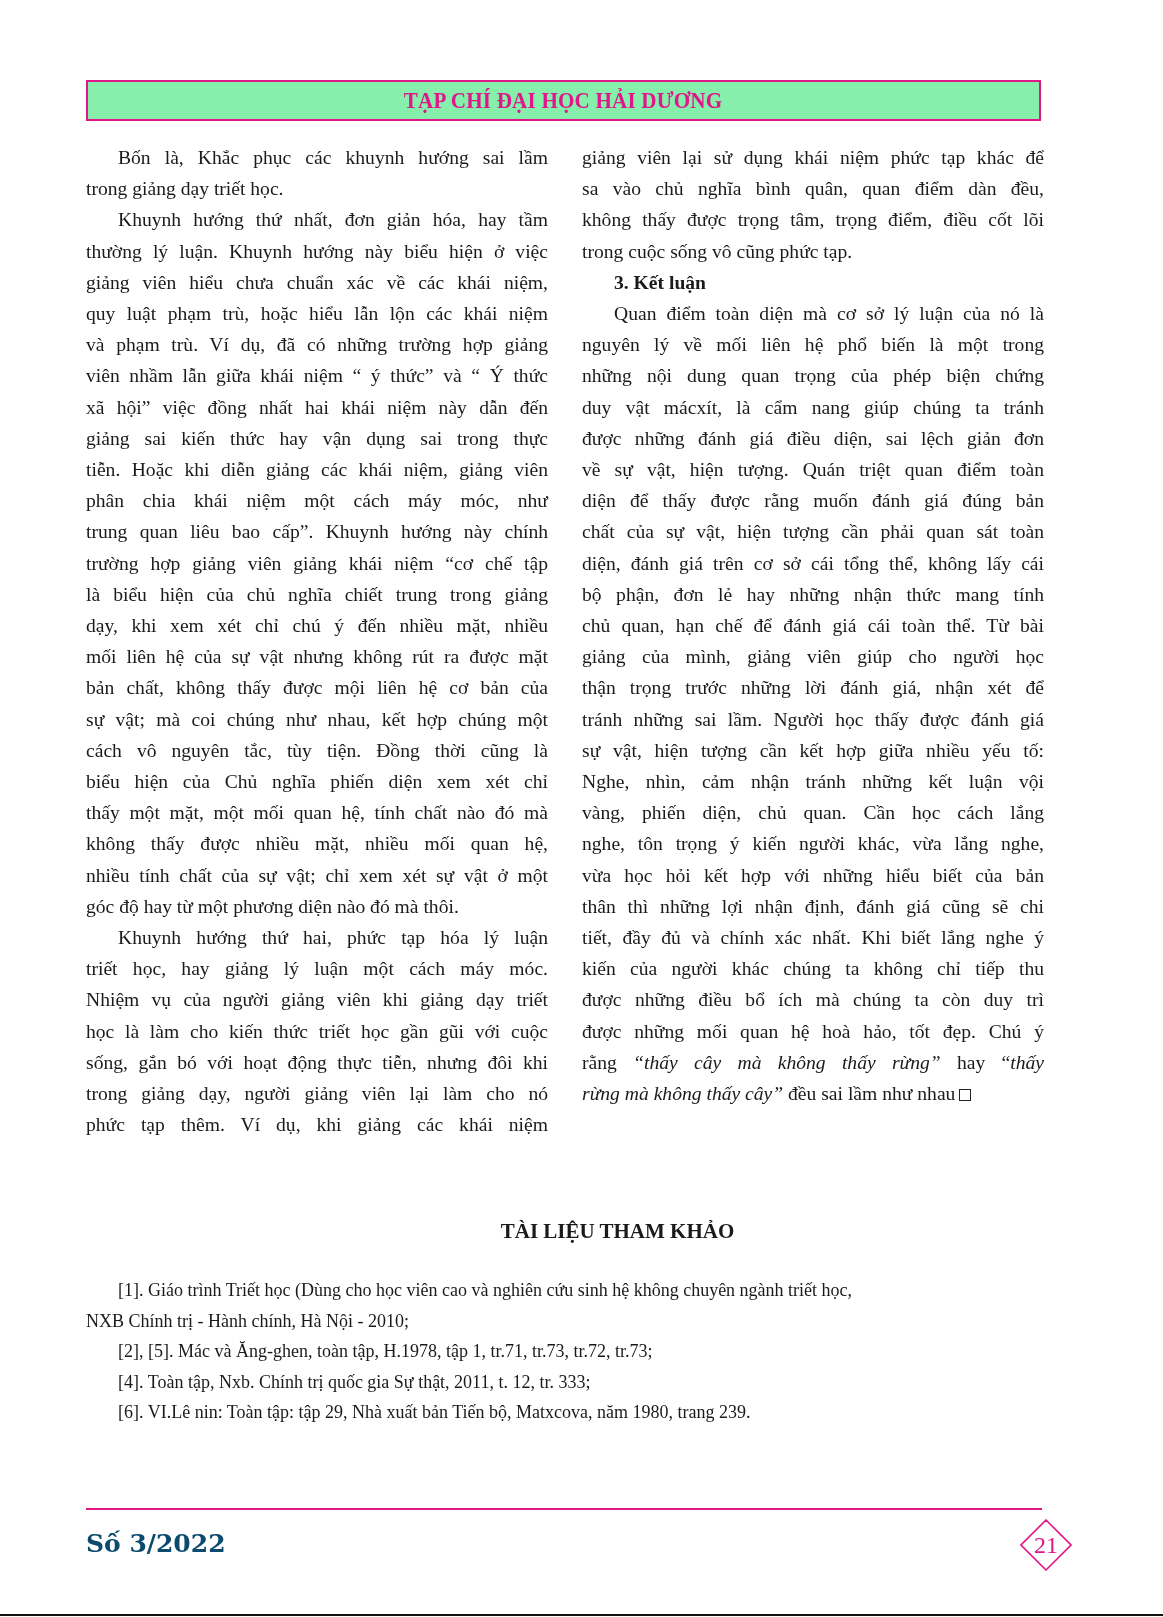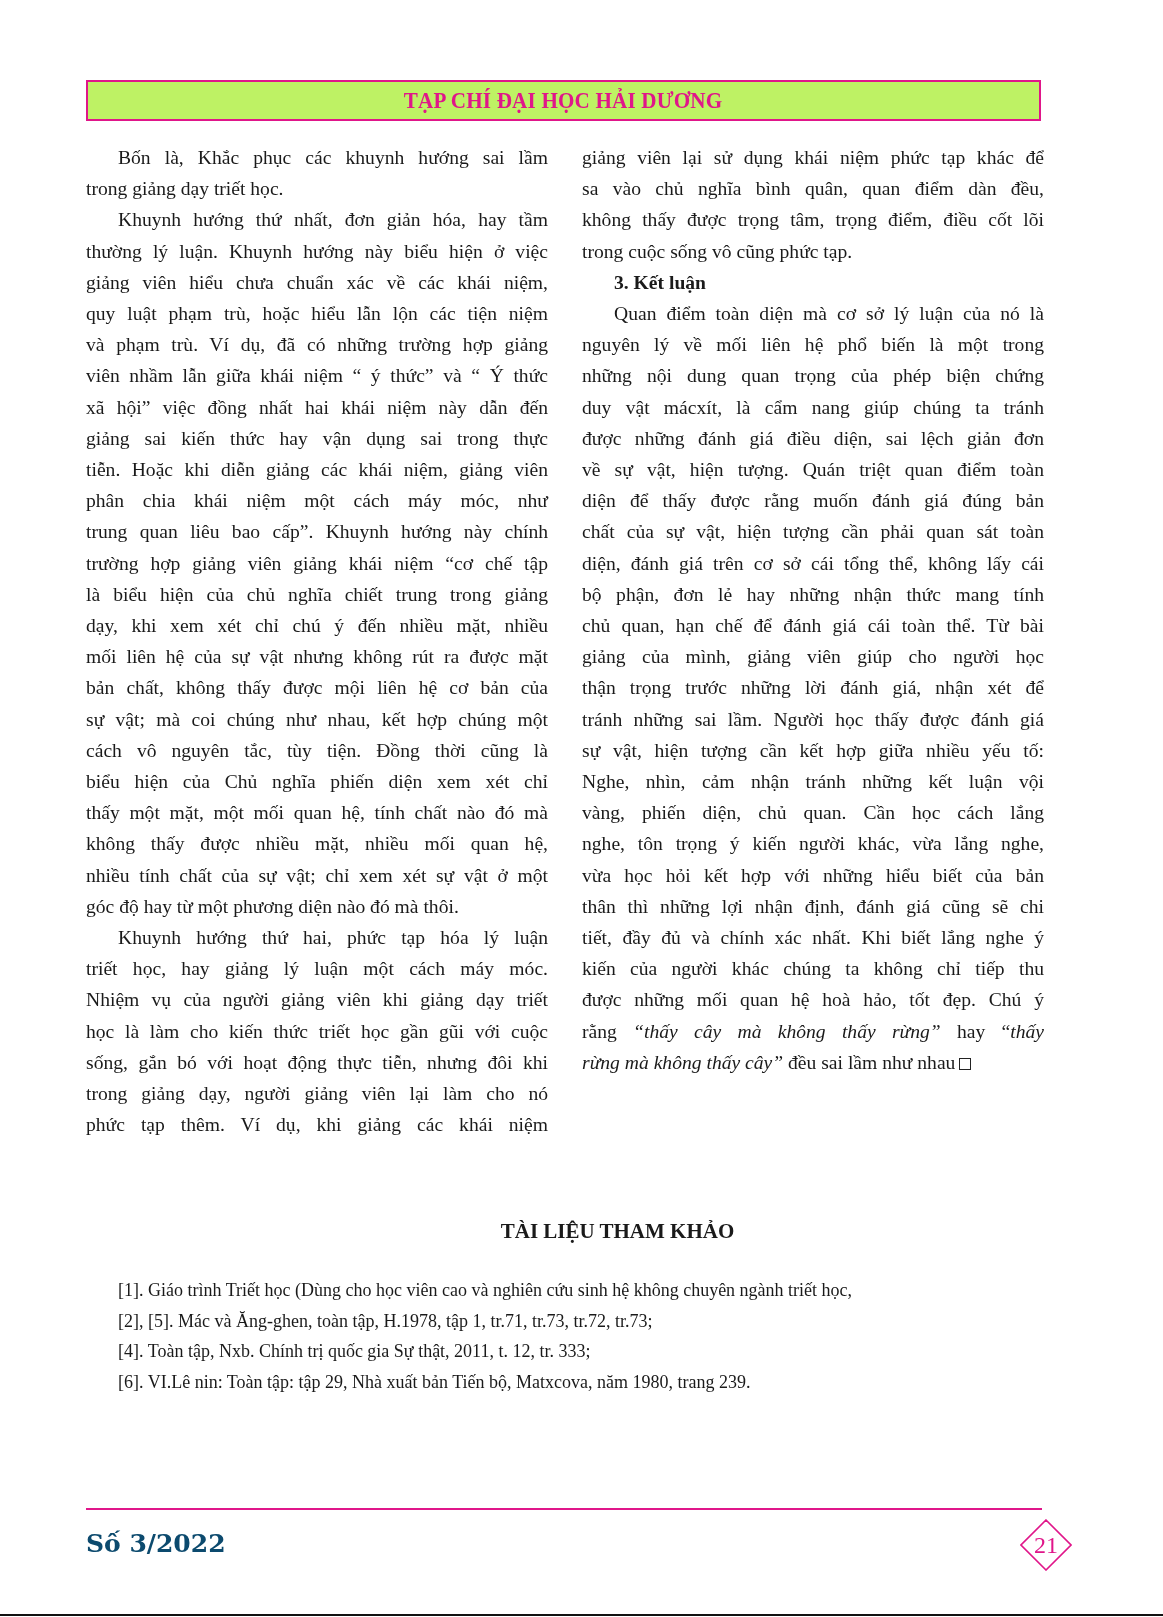--- a/index.html
+++ b/index.html
@@ -1,19 +1,19 @@
 <!DOCTYPE html>
 <html><head>
 <meta charset="utf-8">
 <style>
   html, body { margin: 0; padding: 0; background: #ffffff; }
   body { width: 1163px; height: 1617px; position: relative; overflow: hidden;
          font-family: "Liberation Serif", "DejaVu Serif", serif; color: #1a1a1a; }
   .header-box { position: absolute; left: 86px; top: 80px; width: 955px; height: 41px;
-                background: #bef264; border: 2px solid #e0168a; box-sizing: border-box;
+                background: #86efac; border: 2px solid #e0168a; box-sizing: border-box;
                 display: flex; align-items: center; justify-content: center; }
   .header-title { color: #e0168a; font-weight: bold; font-size: 24px; letter-spacing: 0.2px;
                   transform: scaleX(0.88); }
   .col { position: absolute; top: 142px; width: 462px; font-size: 19.6px; line-height: 31.2px;
          text-align: justify; }
   .col-left { left: 86px; }
   .col-right { left: 582px; }
   .line { display: block; white-space: nowrap; text-align-last: justify; text-align: justify; }
   .line.last { text-align-last: left; }
   .line.indent { padding-left: 32px; }
@@ -41,21 +41,21 @@
 <div class="header-box">
   <span class="header-title">TẠP CHÍ ĐẠI HỌC HẢI DƯƠNG</span>
 </div>
 
 <div class="col col-left" id="left-col">
     <span class="line indent">Bốn là, Khắc phục các khuynh hướng sai lầm</span>
     <span class="line last">trong giảng dạy triết học.</span>
     <span class="line indent">Khuynh hướng thứ nhất, đơn giản hóa, hay tầm</span>
     <span class="line">thường lý luận. Khuynh hướng này biểu hiện ở việc</span>
     <span class="line">giảng viên hiểu chưa chuẩn xác về các khái niệm,</span>
-    <span class="line">quy luật phạm trù, hoặc hiểu lẫn lộn các tiện niệm</span>
+    <span class="line">quy luật phạm trù, hoặc hiểu lẫn lộn các khái niệm</span>
     <span class="line">và phạm trù. Ví dụ, đã có những trường hợp giảng</span>
     <span class="line">viên nhầm lẫn giữa khái niệm “ ý thức” và “ Ý thức</span>
     <span class="line">xã hội” việc đồng nhất hai khái niệm này dẫn đến</span>
     <span class="line">giảng sai kiến thức hay vận dụng sai trong thực</span>
     <span class="line">tiễn. Hoặc khi diễn giảng các khái niệm, giảng viên</span>
     <span class="line">phân chia khái niệm một cách máy móc, như</span>
     <span class="line">trung quan liêu bao cấp”. Khuynh hướng này chính</span>
     <span class="line">trường hợp giảng viên giảng khái niệm “cơ chế tập</span>
     <span class="line">là biểu hiện của chủ nghĩa chiết trung trong giảng</span>
     <span class="line">dạy, khi xem xét chỉ chú ý đến nhiều mặt, nhiều</span>
@@ -101,33 +101,35 @@
       <span class="line">thận trọng trước những lời đánh giá, nhận xét để</span>
       <span class="line">tránh những sai lầm. Người học thấy được đánh giá</span>
       <span class="line">sự vật, hiện tượng cần kết hợp giữa nhiều yếu tố:</span>
       <span class="line">Nghe, nhìn, cảm nhận tránh những kết luận vội</span>
       <span class="line">vàng, phiến diện, chủ quan. Cần học cách lắng</span>
       <span class="line">nghe, tôn trọng ý kiến người khác, vừa lắng nghe,</span>
       <span class="line">vừa học hỏi kết hợp với những hiểu biết của bản</span>
       <span class="line">thân thì những lợi nhận định, đánh giá cũng sẽ chi</span>
       <span class="line">tiết, đầy đủ và chính xác nhất. Khi biết lắng nghe ý</span>
       <span class="line">kiến của người khác chúng ta không chỉ tiếp thu</span>
+      <span class="line">được những điều bổ ích mà chúng ta còn duy trì</span>
       <span class="line">được những mối quan hệ hoà hảo, tốt đẹp. Chú ý</span>
     </div>
   <span class="line">
     <span>rằng </span><span class="ital">“thấy cây mà không thấy rừng”</span><span> hay “</span><span class="ital">thấy</span>
   </span>
   <span class="line last">
     <span class="ital">rừng mà không thấy cây”</span><span> đều sai lầm như nhau</span><span class="end-box"></span>
   </span>
 </div>
 
 <div class="refs-title">TÀI LIỆU THAM KHẢO</div>
 <div class="refs" id="refs">
     <span class="ref indent">[1]. Giáo trình Triết học (Dùng cho học viên cao và nghiên cứu sinh hệ không chuyên ngành triết học,</span>
+    <span class="ref">NXB Chính trị - Hành chính, Hà Nội - 2010;</span>
     <span class="ref indent">[2], [5]. Mác và Ăng-ghen, toàn tập, H.1978, tập 1, tr.71, tr.73, tr.72, tr.73;</span>
     <span class="ref indent">[4]. Toàn tập, Nxb. Chính trị quốc gia Sự thật, 2011, t. 12, tr. 333;</span>
     <span class="ref indent">[6].  VI.Lê nin: Toàn tập: tập 29, Nhà xuất bản Tiến bộ, Matxcova, năm 1980, trang 239.</span>
   </div>
 
 <div class="footer-rule"></div>
 <div class="issue">Số 3/2022</div>
 <div class="page-num-wrap">
   <svg width="52" height="52">
     <polygon points="26,1 51,26 26,51 1,26" fill="none" stroke="#e0168a" stroke-width="1.6"></polygon>

